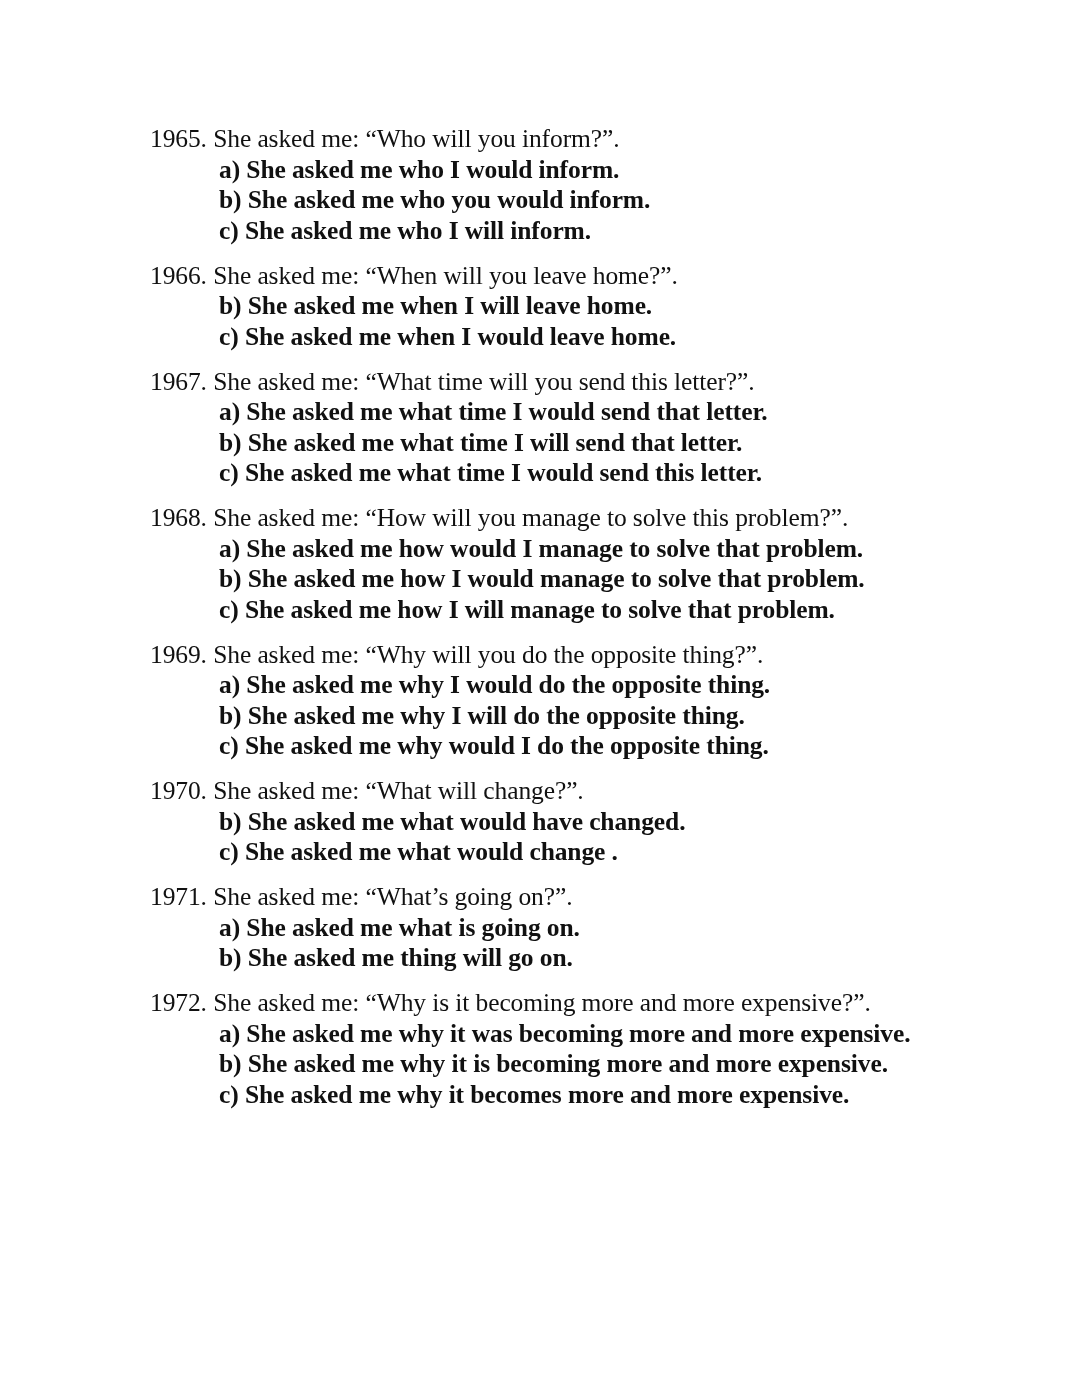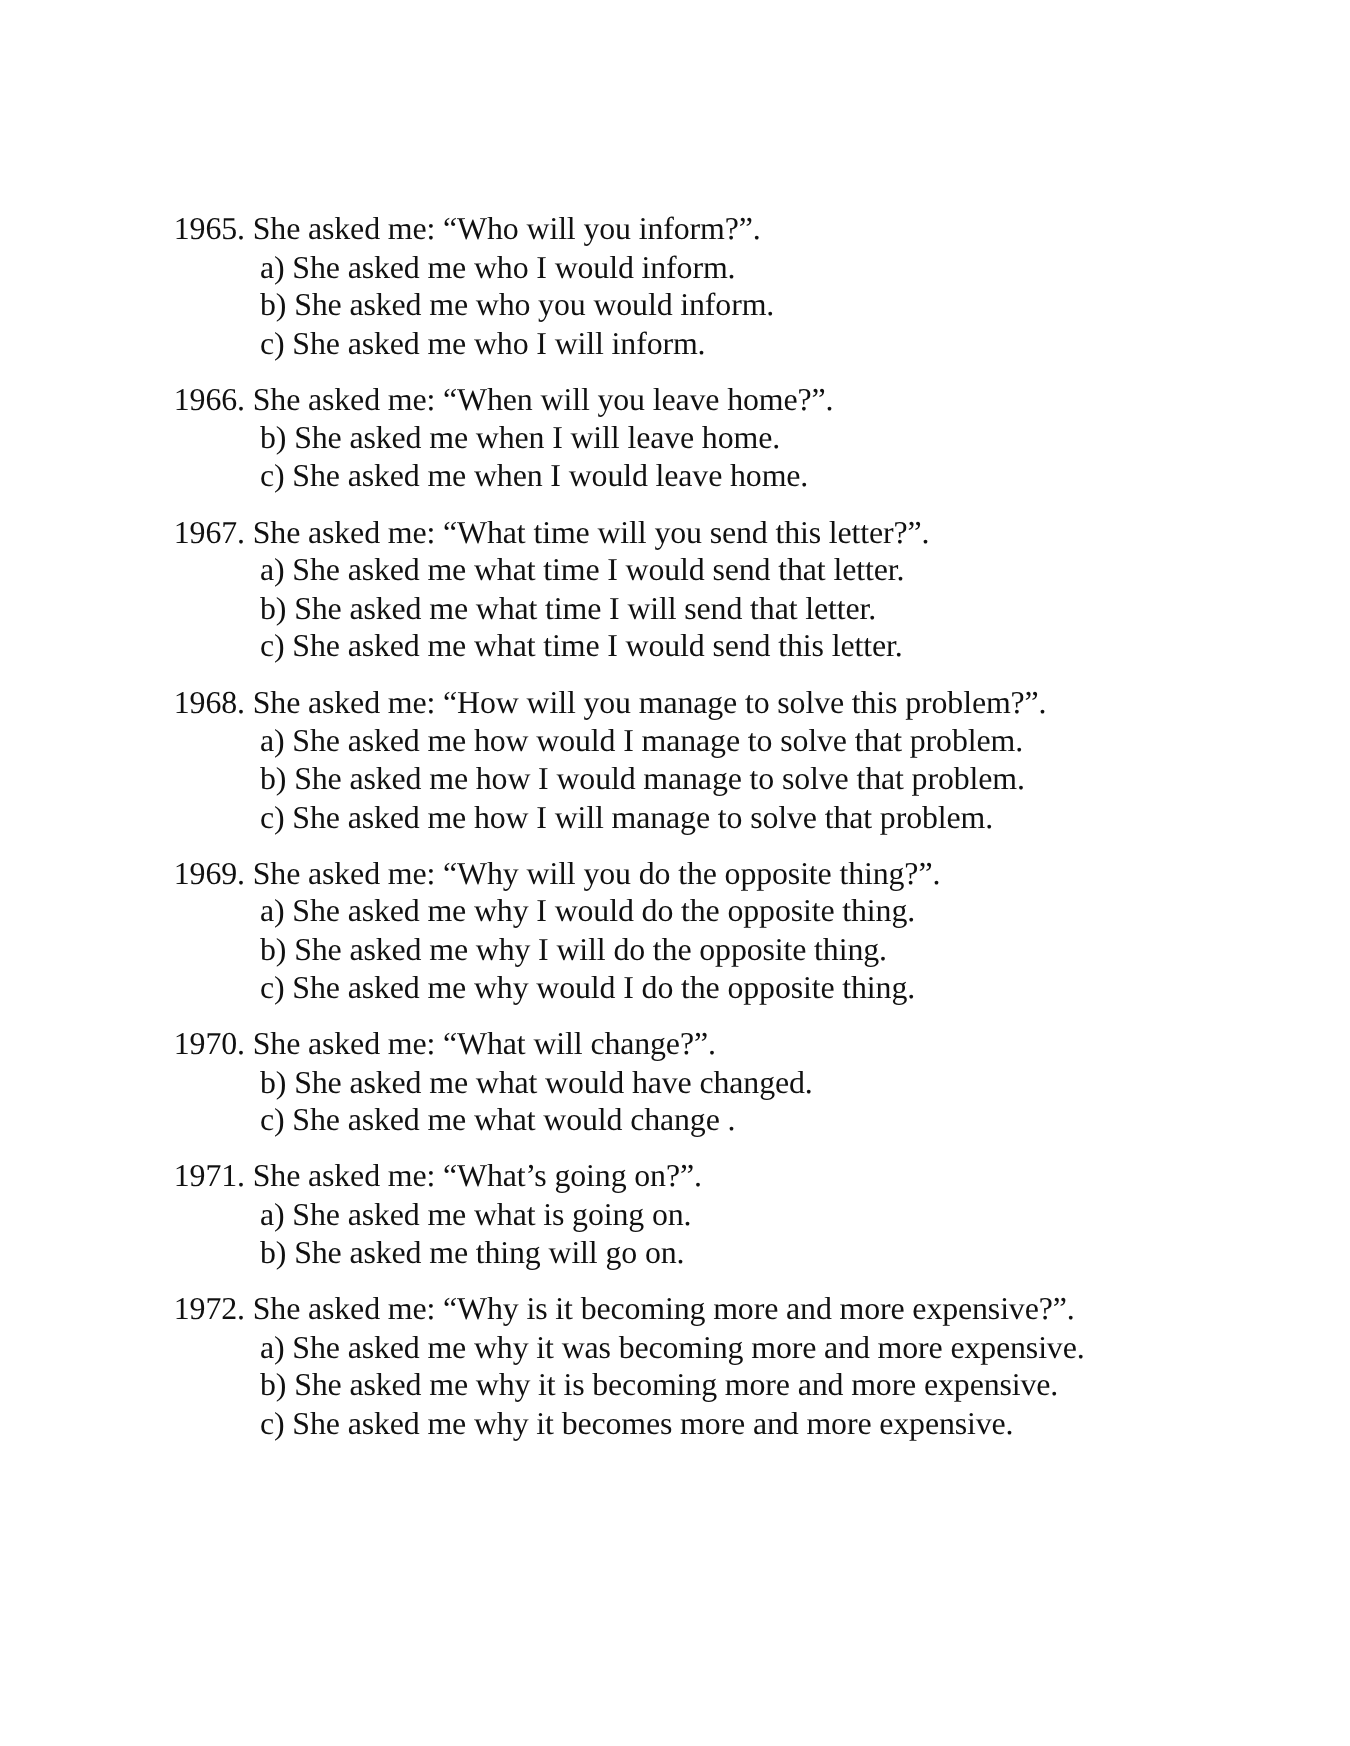--- a/index.html
+++ b/index.html
@@ -10,37 +10,37 @@
     body {
       width: 1080px;
       height: 1397px;
       position: relative;
       overflow: hidden;
       font-family: "Liberation Serif", "DejaVu Serif", serif;
       color: #111111;
     }
     .page {
       position: absolute;
-      left: 139px;
+      left: 150px;
       top: 124px;
       width: 900px;
-      margin-top: 44px;
     }
     .question {
       margin: 0 0 14.5px 0;
     }
     .q-line, .opt-line {
       font-size: 25.5px;
       line-height: 30.5px;
       height: 30.5px;
       white-space: nowrap;
       letter-spacing: -0.1px;
     }
     .opt-line {
       padding-left: 69px;
+      font-weight: bold;
     }
   </style>
 </head>
 <body>
 
 <div class="page">
 
   <div class="question">
     <div class="q-line"><span>1965.</span> <span>She asked me: “Who will you inform?”.</span></div>
     <div class="opt-line">a) She asked me who I would inform.</div>

